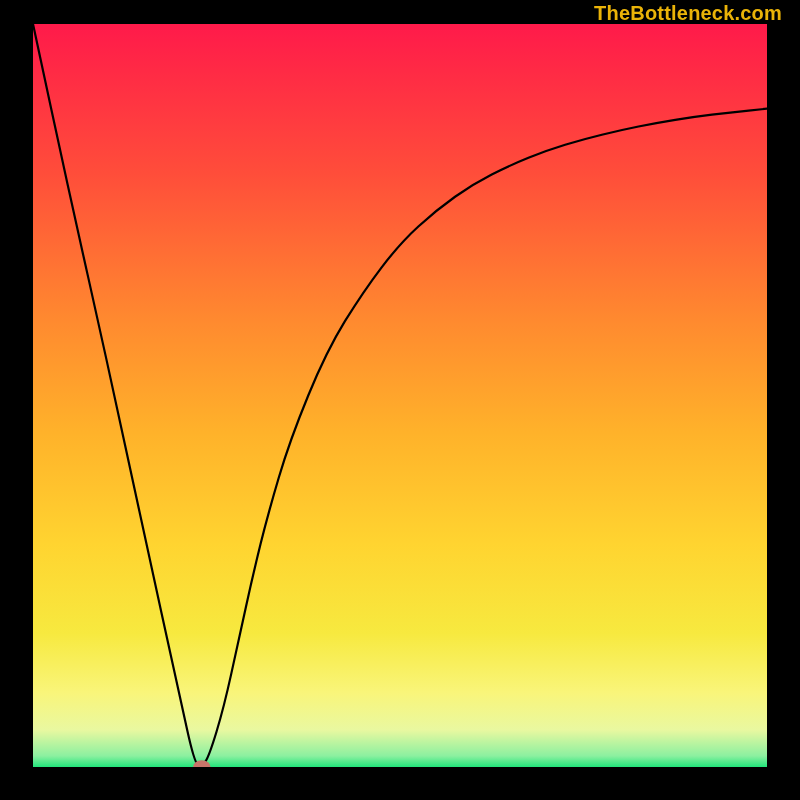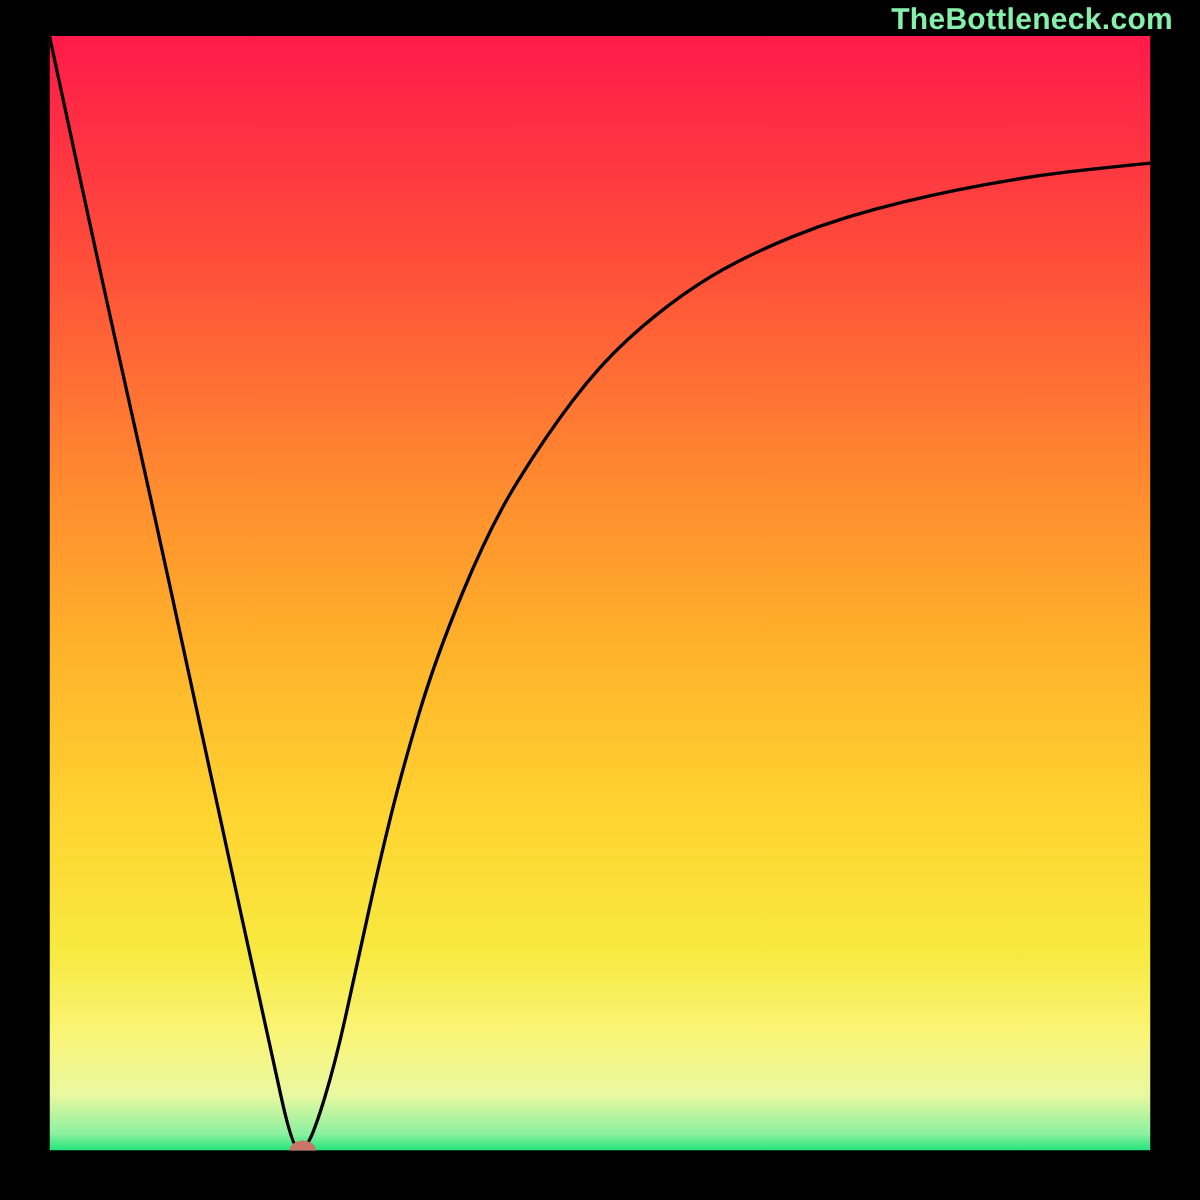--- a/index.html
+++ b/index.html
@@ -14,21 +14,21 @@
   .outer {
     width: 800px;
     height: 800px;
     background: #000;
     position: relative;
   }
   .watermark {
     position: absolute;
     top: 2px;
     right: 18px;
-    color: #86efac;
+    color: #eab308;
     font-size: 20px;
     font-weight: 600;
     letter-spacing: 0.2px;
     white-space: nowrap;
   }
   .plotbox {
     position: absolute;
     left: 33px;
     top: 24px;
     width: 734px;

